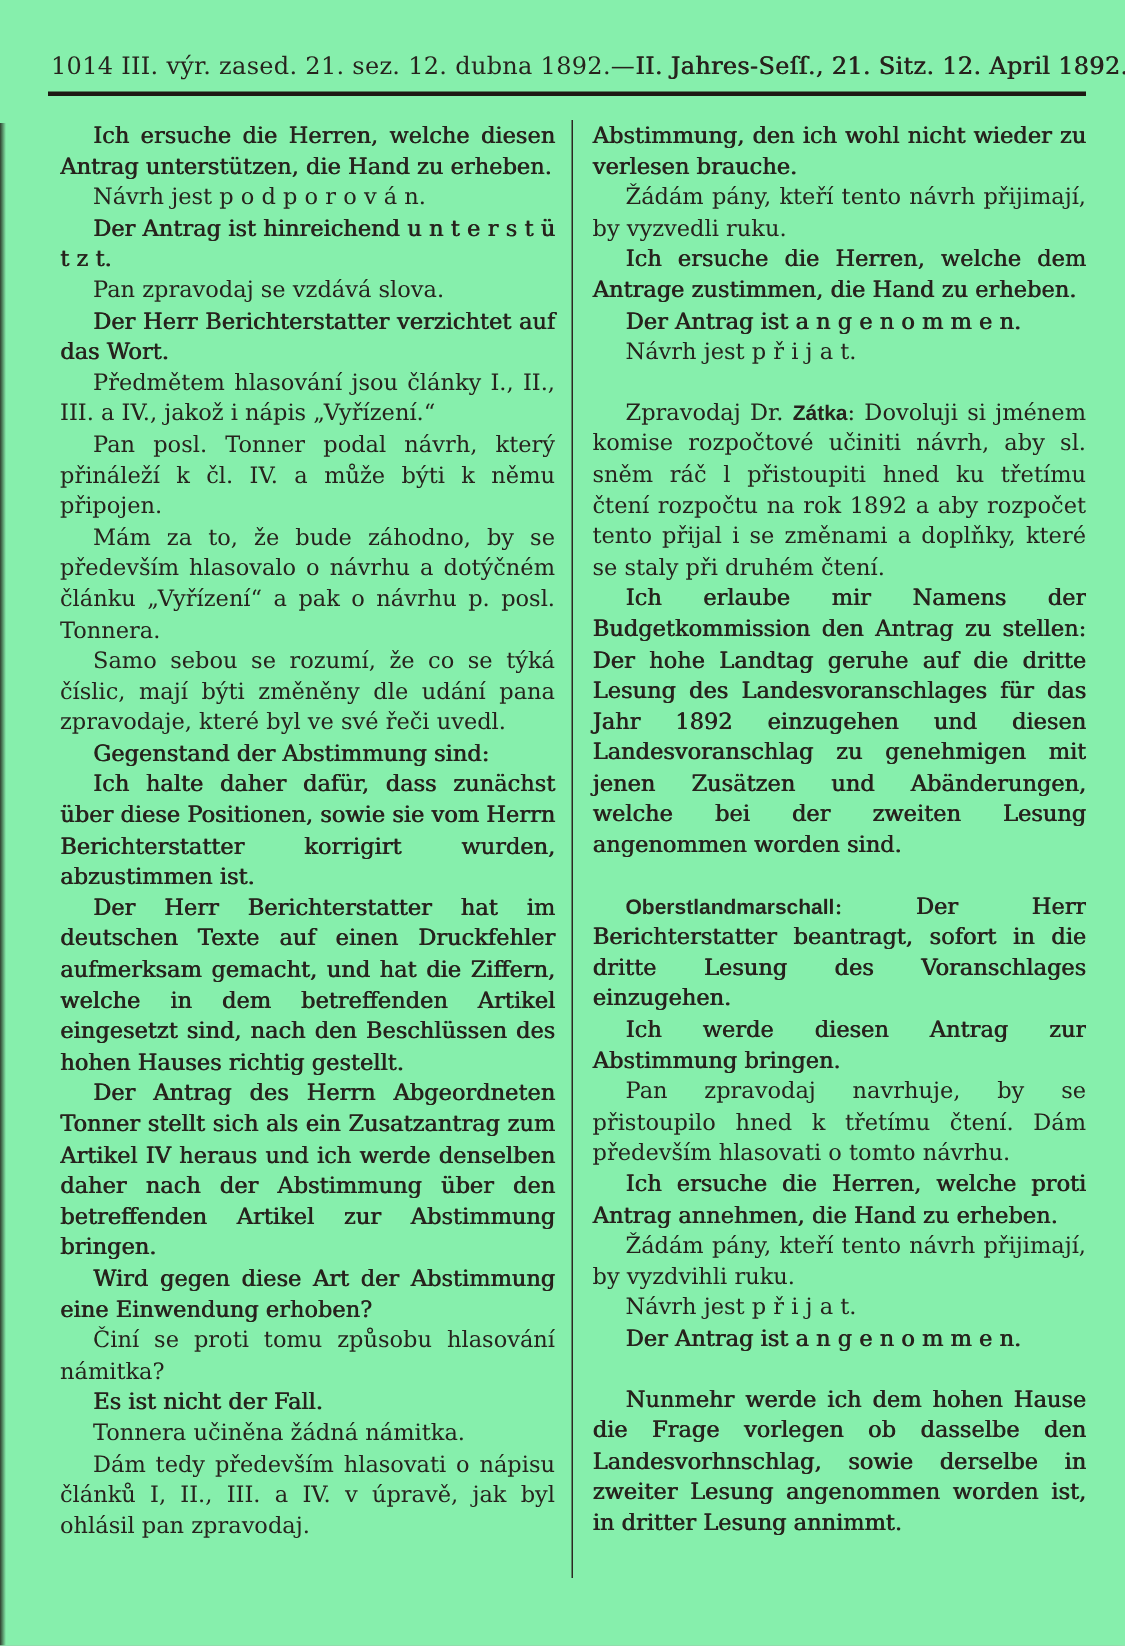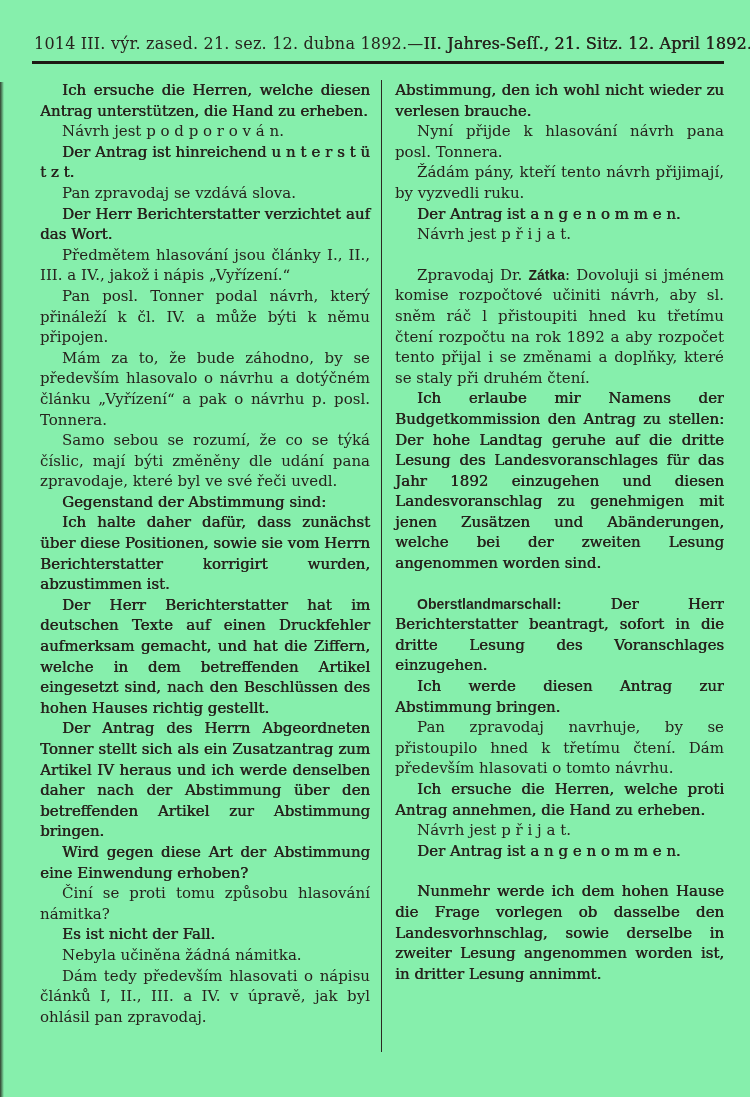--- a/index.html
+++ b/index.html
@@ -48,36 +48,37 @@
       <p class="cs">Pan posl. Tonner podal návrh, který přináleží k čl. IV. a může býti k němu připojen.</p>
       <p class="cs">Mám za to, že bude záhodno, by se především hlasovalo o návrhu a dotýčném článku „Vyřízení“ a pak o návrhu p. posl. Tonnera.</p>
       <p class="cs">Samo sebou se rozumí, že co se týká číslic, mají býti změněny dle udání pana zpravodaje, které byl ve své řeči uvedl.</p>
       <p class="de">Gegenstand der Abstimmung sind:</p>
       <p class="de">Ich halte daher dafür, dass zunächst über diese Positionen, sowie sie vom Herrn Berichterstatter korrigirt wurden, abzustimmen ist.</p>
       <p class="de">Der Herr Berichterstatter hat im deutschen Texte auf einen Druckfehler aufmerksam gemacht, und hat die Ziffern, welche in dem betreffenden Artikel eingesetzt sind, nach den Beschlüssen des hohen Hauses richtig gestellt.</p>
       <p class="de">Der Antrag des Herrn Abgeordneten Tonner stellt sich als ein Zusatzantrag zum Artikel IV heraus und ich werde denselben daher nach der Abstimmung über den betreffenden Artikel zur Abstimmung bringen.</p>
       <p class="de">Wird gegen diese Art der Abstimmung eine Einwendung erhoben?</p>
       <p class="cs">Činí se proti tomu způsobu hlasování námitka?</p>
       <p class="de">Es ist nicht der Fall.</p>
-      <p class="cs">Nebyla učiněna žádná námitka.</p>
+      <p class="cs">Tonnera učiněna žádná námitka.</p>
       <p class="cs">Dám tedy především hlasovati o nápisu článků I, II., III. a IV. v úpravě, jak byl ohlásil pan zpravodaj.</p>
 
     </div>
 
     <div class="col col-right">
       <p class="de noindent">Abstimmung, den ich wohl nicht wieder zu verlesen brauche.</p>
-      <p class="cs">Nyní přijde k hlasování návrh pana posl. Tonnera.</p>
       <p class="cs">Žádám pány, kteří tento návrh přijimají, by vyzvedli ruku.</p>
+      <p class="de">Ich ersuche die Herren, welche dem Antrage zustimmen, die Hand zu erheben.</p>
       <p class="de">Der Antrag ist a n g e n o m m e n.</p>
       <p class="cs">Návrh jest p ř i j a t.</p>
       <p class="cs gap"><span>Zpravodaj Dr. </span><span class="speaker">Zátka</span><span>: Dovoluji si jménem komise rozpočtové učiniti návrh, aby sl. sněm ráč l přistoupiti hned ku třetímu čtení rozpočtu na rok 1892 a aby rozpočet tento přijal i se změnami a doplňky, které se staly při druhém čtení.</span></p>
       <p class="de">Ich erlaube mir Namens der Budgetkommission den Antrag zu stellen: Der hohe Landtag geruhe auf die dritte Lesung des Landesvoranschlages für das Jahr 1892 einzugehen und diesen Landesvoranschlag zu genehmigen mit jenen Zusätzen und Abänderungen, welche bei der zweiten Lesung angenommen worden sind.</p>
       <p class="de gap"><span class="speaker">Oberstlandmarschall</span><span>: Der Herr Berichterstatter beantragt, sofort in die dritte Lesung des Voranschlages einzugehen.</span></p>
       <p class="de">Ich werde diesen Antrag zur Abstimmung bringen.</p>
       <p class="cs">Pan zpravodaj navrhuje, by se přistoupilo hned k třetímu čtení. Dám především hlasovati o tomto návrhu.</p>
       <p class="de">Ich ersuche die Herren, welche proti Antrag annehmen, die Hand zu erheben.</p>
+      <p class="cs">Žádám pány, kteří tento návrh přijimají, by vyzdvihli ruku.</p>
       <p class="cs">Návrh jest p ř i j a t.</p>
       <p class="de">Der Antrag ist a n g e n o m m e n.</p>
       <p class="de gap">Nunmehr werde ich dem hohen Hause die Frage vorlegen ob dasselbe den Landesvorhnschlag, sowie derselbe in zweiter Lesung angenommen worden ist, in dritter Lesung annimmt.</p>
 
     </div>
   </div>
 </div>
 
 </body></html>

